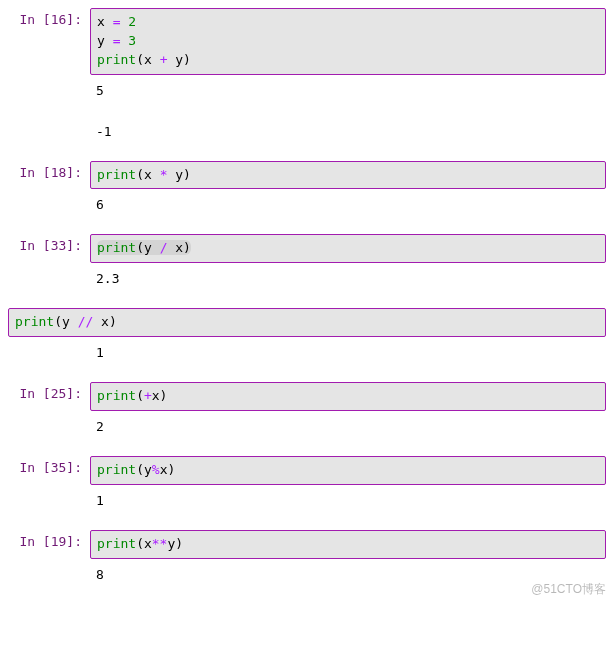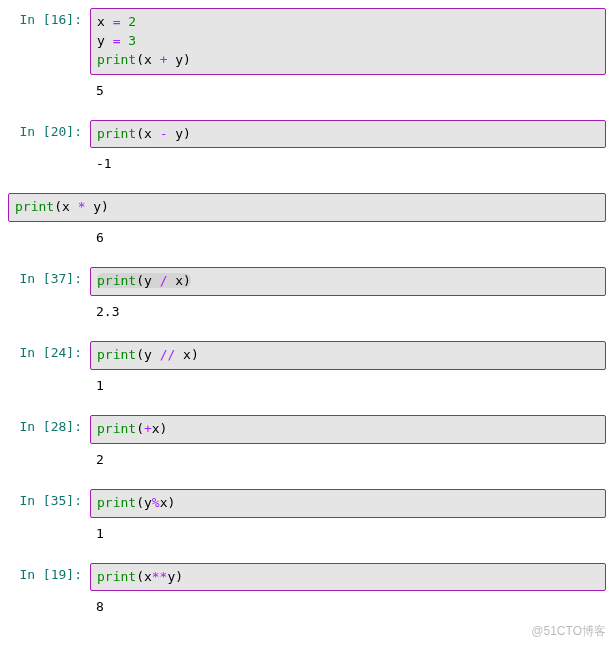--- a/index.html
+++ b/index.html
@@ -15,21 +15,21 @@
   }
   .cell {
     display: flex;
     margin-bottom: 4px;
   }
   .prompt {
     width: 82px;
     flex-shrink: 0;
     text-align: right;
     padding: 4px 8px 0 0;
-    color: #0f766e;
+    color: #701a75;
     font-family: "DejaVu Sans Mono", Consolas, monospace;
     font-size: 13px;
     box-sizing: border-box;
   }
   .input-area {
     flex: 1;
     background: #e5e5e5;
     border: 1px solid #a21caf;
     border-radius: 2px;
     padding: 4px 6px;
@@ -59,21 +59,21 @@
   .tok-num { color: #008800; }
   .tok-func{ color: #008800; }
   .tok-paren{ color: #000; }
   .sel {
     background: #d4d4d4;
     border-radius: 6px;
   }
   .watermark {
     position: absolute;
     right: 8px;
-    bottom: 4px;
+    bottom: 14px;
     font-size: 12px;
     color: rgba(0,0,0,0.28);
     font-family: sans-serif;
     pointer-events: none;
     margin-top: 8px;
   }
 </style>
 </head>
 <body>
 
@@ -81,53 +81,49 @@
     <div class="cell">
       <div class="prompt">In  [16]:</div>
       <div class="input-area"><span><span class="tok-var">x </span><span class="tok-op">=</span><span class="tok-var"> </span><span class="tok-num">2</span></span>
 <span><span class="tok-var">y </span><span class="tok-op">=</span><span class="tok-var"> </span><span class="tok-num">3</span></span>
 <span><span class="tok-func">print</span><span class="tok-paren">(x </span><span class="tok-op">+</span><span class="tok-paren"> y)</span></span></div>
     </div>
     <div class="output-row">
       <div class="out-spacer"></div>
       <div class="output-area">5</div>
     </div>
-    <div class="cell">
-      <div class="prompt">In  [20]:</div>
-      <div class="input-area"><span><span class="tok-func">print</span><span class="tok-paren">(x </span><span class="tok-op">-</span><span class="tok-paren"> y)</span></span></div>
-    </div>
     <div class="output-row">
       <div class="out-spacer"></div>
       <div class="output-area">-1</div>
     </div>
     <div class="cell">
+      <div class="prompt">In  [18]:</div>
       <div class="input-area"><span><span class="tok-func">print</span><span class="tok-paren">(x </span><span class="tok-op">*</span><span class="tok-paren"> y)</span></span></div>
     </div>
     <div class="output-row">
       <div class="out-spacer"></div>
       <div class="output-area">6</div>
     </div>
     <div class="cell">
-      <div class="prompt">In  [37]:</div>
+      <div class="prompt">In  [33]:</div>
       <div class="input-area"><span class="sel"><span class="tok-func">print</span><span class="tok-paren">(y </span><span class="tok-op">/</span><span class="tok-paren"> x)</span></span></div>
     </div>
     <div class="output-row">
       <div class="out-spacer"></div>
       <div class="output-area">2.3</div>
     </div>
     <div class="cell">
-      <div class="prompt">In  [24]:</div>
       <div class="input-area"><span><span class="tok-func">print</span><span class="tok-paren">(y </span><span class="tok-op">//</span><span class="tok-paren"> x)</span></span></div>
     </div>
     <div class="output-row">
       <div class="out-spacer"></div>
       <div class="output-area">1</div>
     </div>
     <div class="cell">
-      <div class="prompt">In  [28]:</div>
+      <div class="prompt">In  [25]:</div>
       <div class="input-area"><span><span class="tok-func">print</span><span class="tok-paren">(</span><span class="tok-op">+</span><span class="tok-paren">x)</span></span></div>
     </div>
     <div class="output-row">
       <div class="out-spacer"></div>
       <div class="output-area">2</div>
     </div>
     <div class="cell">
       <div class="prompt">In  [35]:</div>
       <div class="input-area"><span><span class="tok-func">print</span><span class="tok-paren">(y</span><span class="tok-op">%</span><span class="tok-paren">x)</span></span></div>
     </div>

